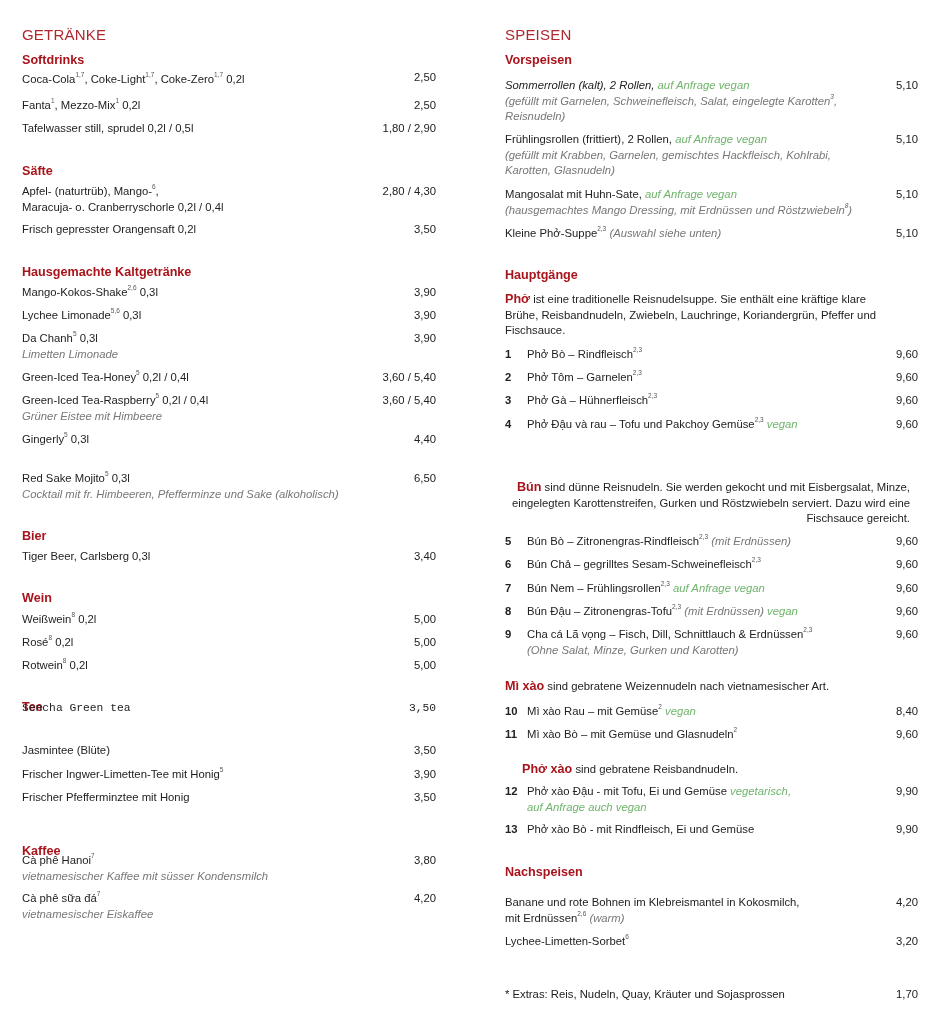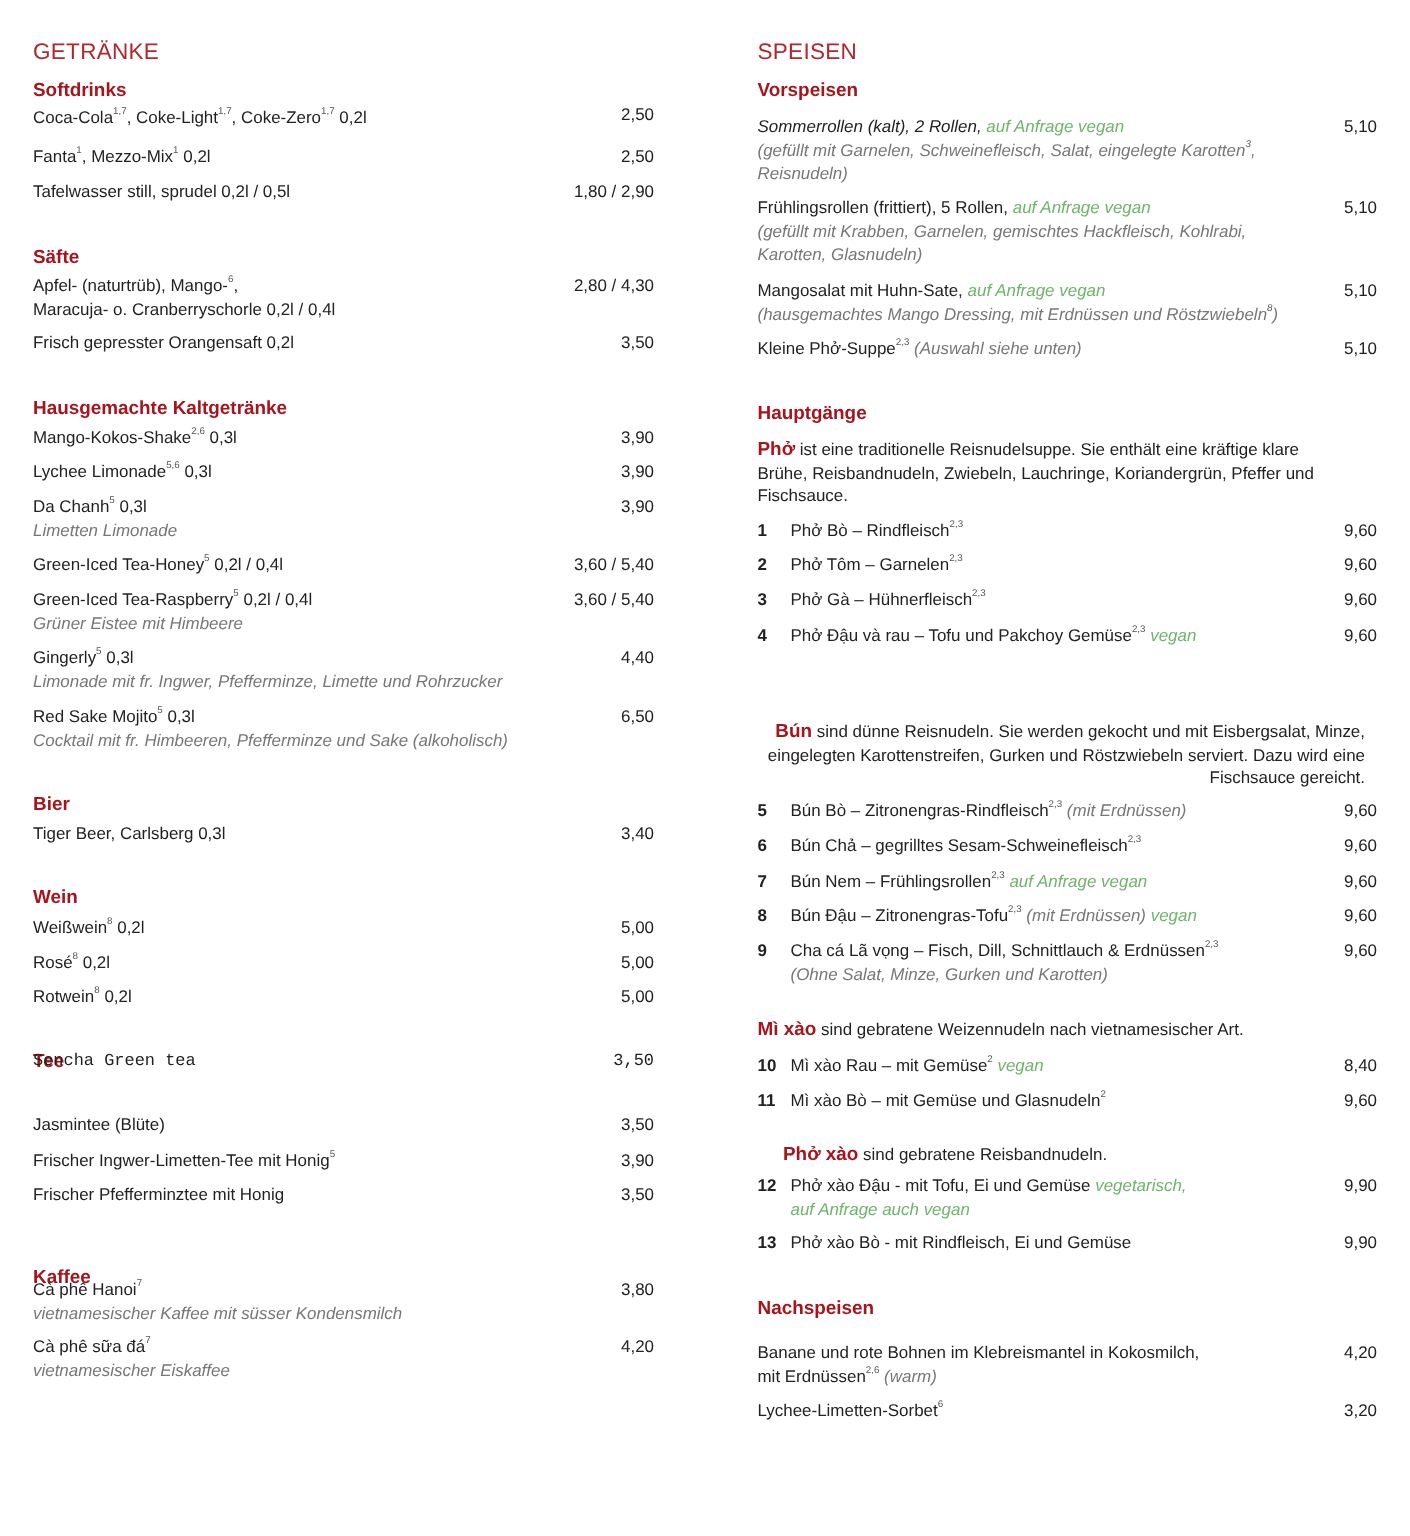--- a/index.html
+++ b/index.html
@@ -67,21 +67,21 @@
   </div>
   <div class="row" style="top:370px;">
     <span class="name"><span>Green-Iced Tea-Honey</span><sup>5</sup><span> 0,2l / 0,4l</span></span>
     <span class="price">3,60 / 5,40</span>
   </div>
   <div class="row" style="top:393px;">
     <span class="name"><span>Green-Iced Tea-Raspberry</span><sup>5</sup><span> 0,2l / 0,4l</span><span class="sub">Grüner Eistee mit Himbeere</span></span>
     <span class="price">3,60 / 5,40</span>
   </div>
   <div class="row" style="top:432px;">
-    <span class="name" style="padding-right:0;"><span>Gingerly</span><sup>5</sup><span> 0,3l</span><span class="sub">Limonade mit fr. Ingwer, Pfefferminze, Limette und Rohrzucker</span></span>
+    <span class="name" style="padding-right:0;"><span>Gingerly</span><sup>5</sup><span> 0,3l</span></span>
     <span class="price">4,40</span>
   </div>
   <div class="row" style="top:471px;">
     <span class="name" style="padding-right:0;"><span>Red Sake Mojito</span><sup>5</sup><span> 0,3l</span><span class="sub">Cocktail mit fr. Himbeeren, Pfefferminze und Sake (alkoholisch)</span></span>
     <span class="price">6,50</span>
   </div>
 
   <div class="sec" style="top:529px;">Bier</div>
   <div class="row" style="top:549px;">
     <span class="name">Tiger Beer, Carlsberg 0,3l</span>
@@ -133,21 +133,21 @@
 
 <div class="col col-right" style="height:1024px;">
   <div class="main-title" style="top:26px;">SPEISEN</div>
 
   <div class="sec" style="top:53px;">Vorspeisen</div>
   <div class="row" style="top:78px;">
     <span class="name" style="padding-right:60px;"><span class="ital" style="color:#222;">Sommerrollen (kalt), 2 Rollen, </span><span class="green">auf Anfrage vegan</span><span class="sub"><span>(gefüllt mit Garnelen, Schweinefleisch, Salat, eingelegte Karotten</span><sup>3</sup><span>,</span><br><span>Reisnudeln)</span></span></span>
     <span class="price">5,10</span>
   </div>
   <div class="row" style="top:132px;">
-    <span class="name" style="padding-right:60px;"><span>Frühlingsrollen (frittiert), 5 Rollen, </span><span class="green">auf Anfrage vegan</span><span class="sub"><span>(gefüllt mit Krabben, Garnelen, gemischtes Hackfleisch, Kohlrabi,</span><br><span>Karotten, Glasnudeln)</span></span></span>
+    <span class="name" style="padding-right:60px;"><span>Frühlingsrollen (frittiert), 2 Rollen, </span><span class="green">auf Anfrage vegan</span><span class="sub"><span>(gefüllt mit Krabben, Garnelen, gemischtes Hackfleisch, Kohlrabi,</span><br><span>Karotten, Glasnudeln)</span></span></span>
     <span class="price">5,10</span>
   </div>
   <div class="row" style="top:187px;">
     <span class="name" style="padding-right:40px;"><span>Mangosalat mit Huhn-Sate, </span><span class="green">auf Anfrage vegan</span><span class="sub"><span>(hausgemachtes Mango Dressing, mit Erdnüssen und Röstzwiebeln</span><sup>8</sup><span>)</span></span></span>
     <span class="price">5,10</span>
   </div>
   <div class="row" style="top:226px;">
     <span class="name"><span>Kleine Phở-Suppe</span><sup>2,3</sup><span class="ital"> (Auswahl siehe unten)</span></span>
     <span class="price">5,10</span>
   </div>
@@ -237,13 +237,17 @@
   <div class="sec" style="top:865px;">Nachspeisen</div>
   <div class="row" style="top:895px;">
     <span class="name"><span>Banane und rote Bohnen im Klebreismantel in Kokosmilch,</span><br><span>mit Erdnüssen</span><sup>2,6</sup><span class="ital"> (warm)</span></span>
     <span class="price">4,20</span>
   </div>
   <div class="row" style="top:934px;">
     <span class="name"><span>Lychee-Limetten-Sorbet</span><sup>6</sup></span>
     <span class="price">3,20</span>
   </div>
 
+  <div class="row" style="top:987px;">
+    <span class="name">* Extras: Reis, Nudeln, Quay, Kräuter und Sojasprossen</span>
+    <span class="price">1,70</span>
+  </div>
 </div>
 
 </body></html>

